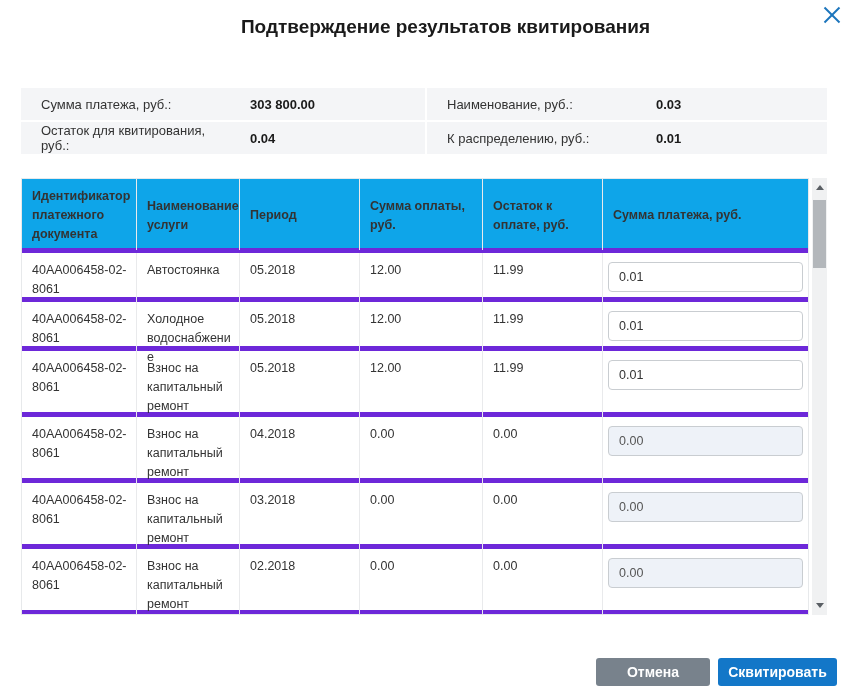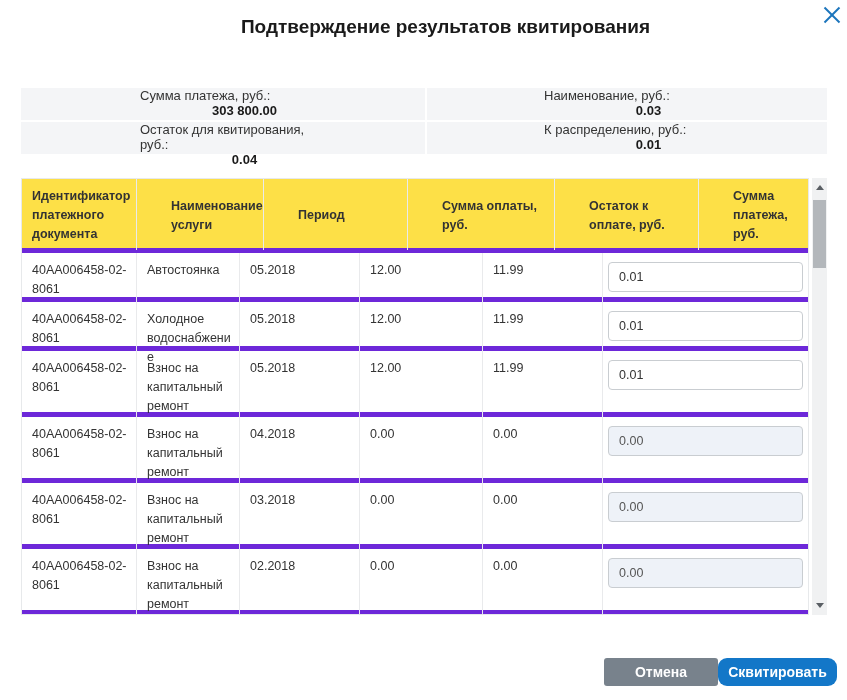--- a/index.html
+++ b/index.html
@@ -13,29 +13,29 @@
                cursor: pointer; display: flex; align-items: center; justify-content: center; }
 
   
   .title { margin-top: 16px; text-align: center; font-size: 19px; font-weight: 700;
            color: #1a1a1a; line-height: 21px; margin-left: 44px; }
 
   
   .summary { position: absolute; left: 21px; top: 88px; width: 806px;
              display: grid; grid-template-columns: 404px 400px; gap: 2px; }
   .summary-cell { background: #f4f5f7; height: 32px; display: flex; align-items: center;
-                  padding-left: 20px; font-size: 13px; flex-direction: column; }
+                  padding-left: 20px; font-size: 13px; }
   .summary-label { width: 186px; flex-shrink: 0; color: #333; }
   .summary-value { font-weight: 700; color: #1a1a1a; margin-left: 23px; white-space: nowrap; }
 
   
   .table-area { position: absolute; left: 21px; top: 178px; width: 788px; height: 437px;
                 overflow: hidden; border: 1px solid #e7e9eb; background: #fff; }
   .thead, .trow { display: grid; grid-template-columns: 115px 103px 120px 123px 120px 1fr; }
-  .thead { background: #fde047; height: 69px; gap: 24px; }
+  .thead { background: #0ea5e9; height: 69px; }
   .thead .tcell { font-weight: 700; display: flex; align-items: center; }
   .tcell { padding: 8px 6px 6px 10px; font-size: 12.5px; line-height: 19px;
            border-right: 1px solid #e9eaec; overflow-wrap: break-word; color: #333; }
   .tcell:last-child { border-right: none; }
   .trow { border-top: 5px solid #6d28d9; }
   .trow:nth-child(1), .trow:nth-child(2) { height: 49px; }
   .trow { height: 66px; }
   .trow.partial { height: 20px; }
   .input-cell { padding: 0 5px; }
   .sum-input { display: block; width: 195px; height: 30px; margin-top: 9px; padding: 0 10px;
@@ -50,25 +50,25 @@
               display: flex; align-items: center; justify-content: center; cursor: pointer; }
   .sb-arrow.up { top: 2px; } .sb-arrow.down { bottom: 2px; }
   .tri-up { width: 0; height: 0; border-left: 4px solid transparent; border-right: 4px solid transparent;
             border-bottom: 5px solid #5a5f64; }
   .tri-down { width: 0; height: 0; border-left: 4px solid transparent; border-right: 4px solid transparent;
               border-top: 5px solid #5a5f64; }
   .sb-thumb { position: absolute; left: 1px; top: 22px; width: 13px; height: 68px;
               background: #b3b7bb; cursor: pointer; }
 
   
-  .footer { position: absolute; top: 658px; right: 10px; display: flex; gap: 0; justify-content: space-between; }
+  .footer { position: absolute; top: 658px; right: 10px; display: flex; gap: 8px; justify-content: space-between; }
   .btn { height: 28px; border: none; border-radius: 3px; color: #fff; font-family: "Liberation Sans", sans-serif;
          font-size: 14px; font-weight: 700; cursor: pointer; }
   .btn-cancel { width: 114px; background: #78828c; }
-  .btn-confirm { width: 119px; background: #1377c8; border-radius: 9px; }
+  .btn-confirm { width: 119px; background: #1377c8; }
 </style>
 </head>
 <body>
 
 <div class="dialog">
 
   <div class="close-btn">
     <span style="display:flex;">
       <svg width="20" height="20" viewBox="0 0 20 20">
         <line x1="2.5" y1="2.5" x2="17.5" y2="17.5" stroke="#1c75bc" stroke-width="2"></line>

